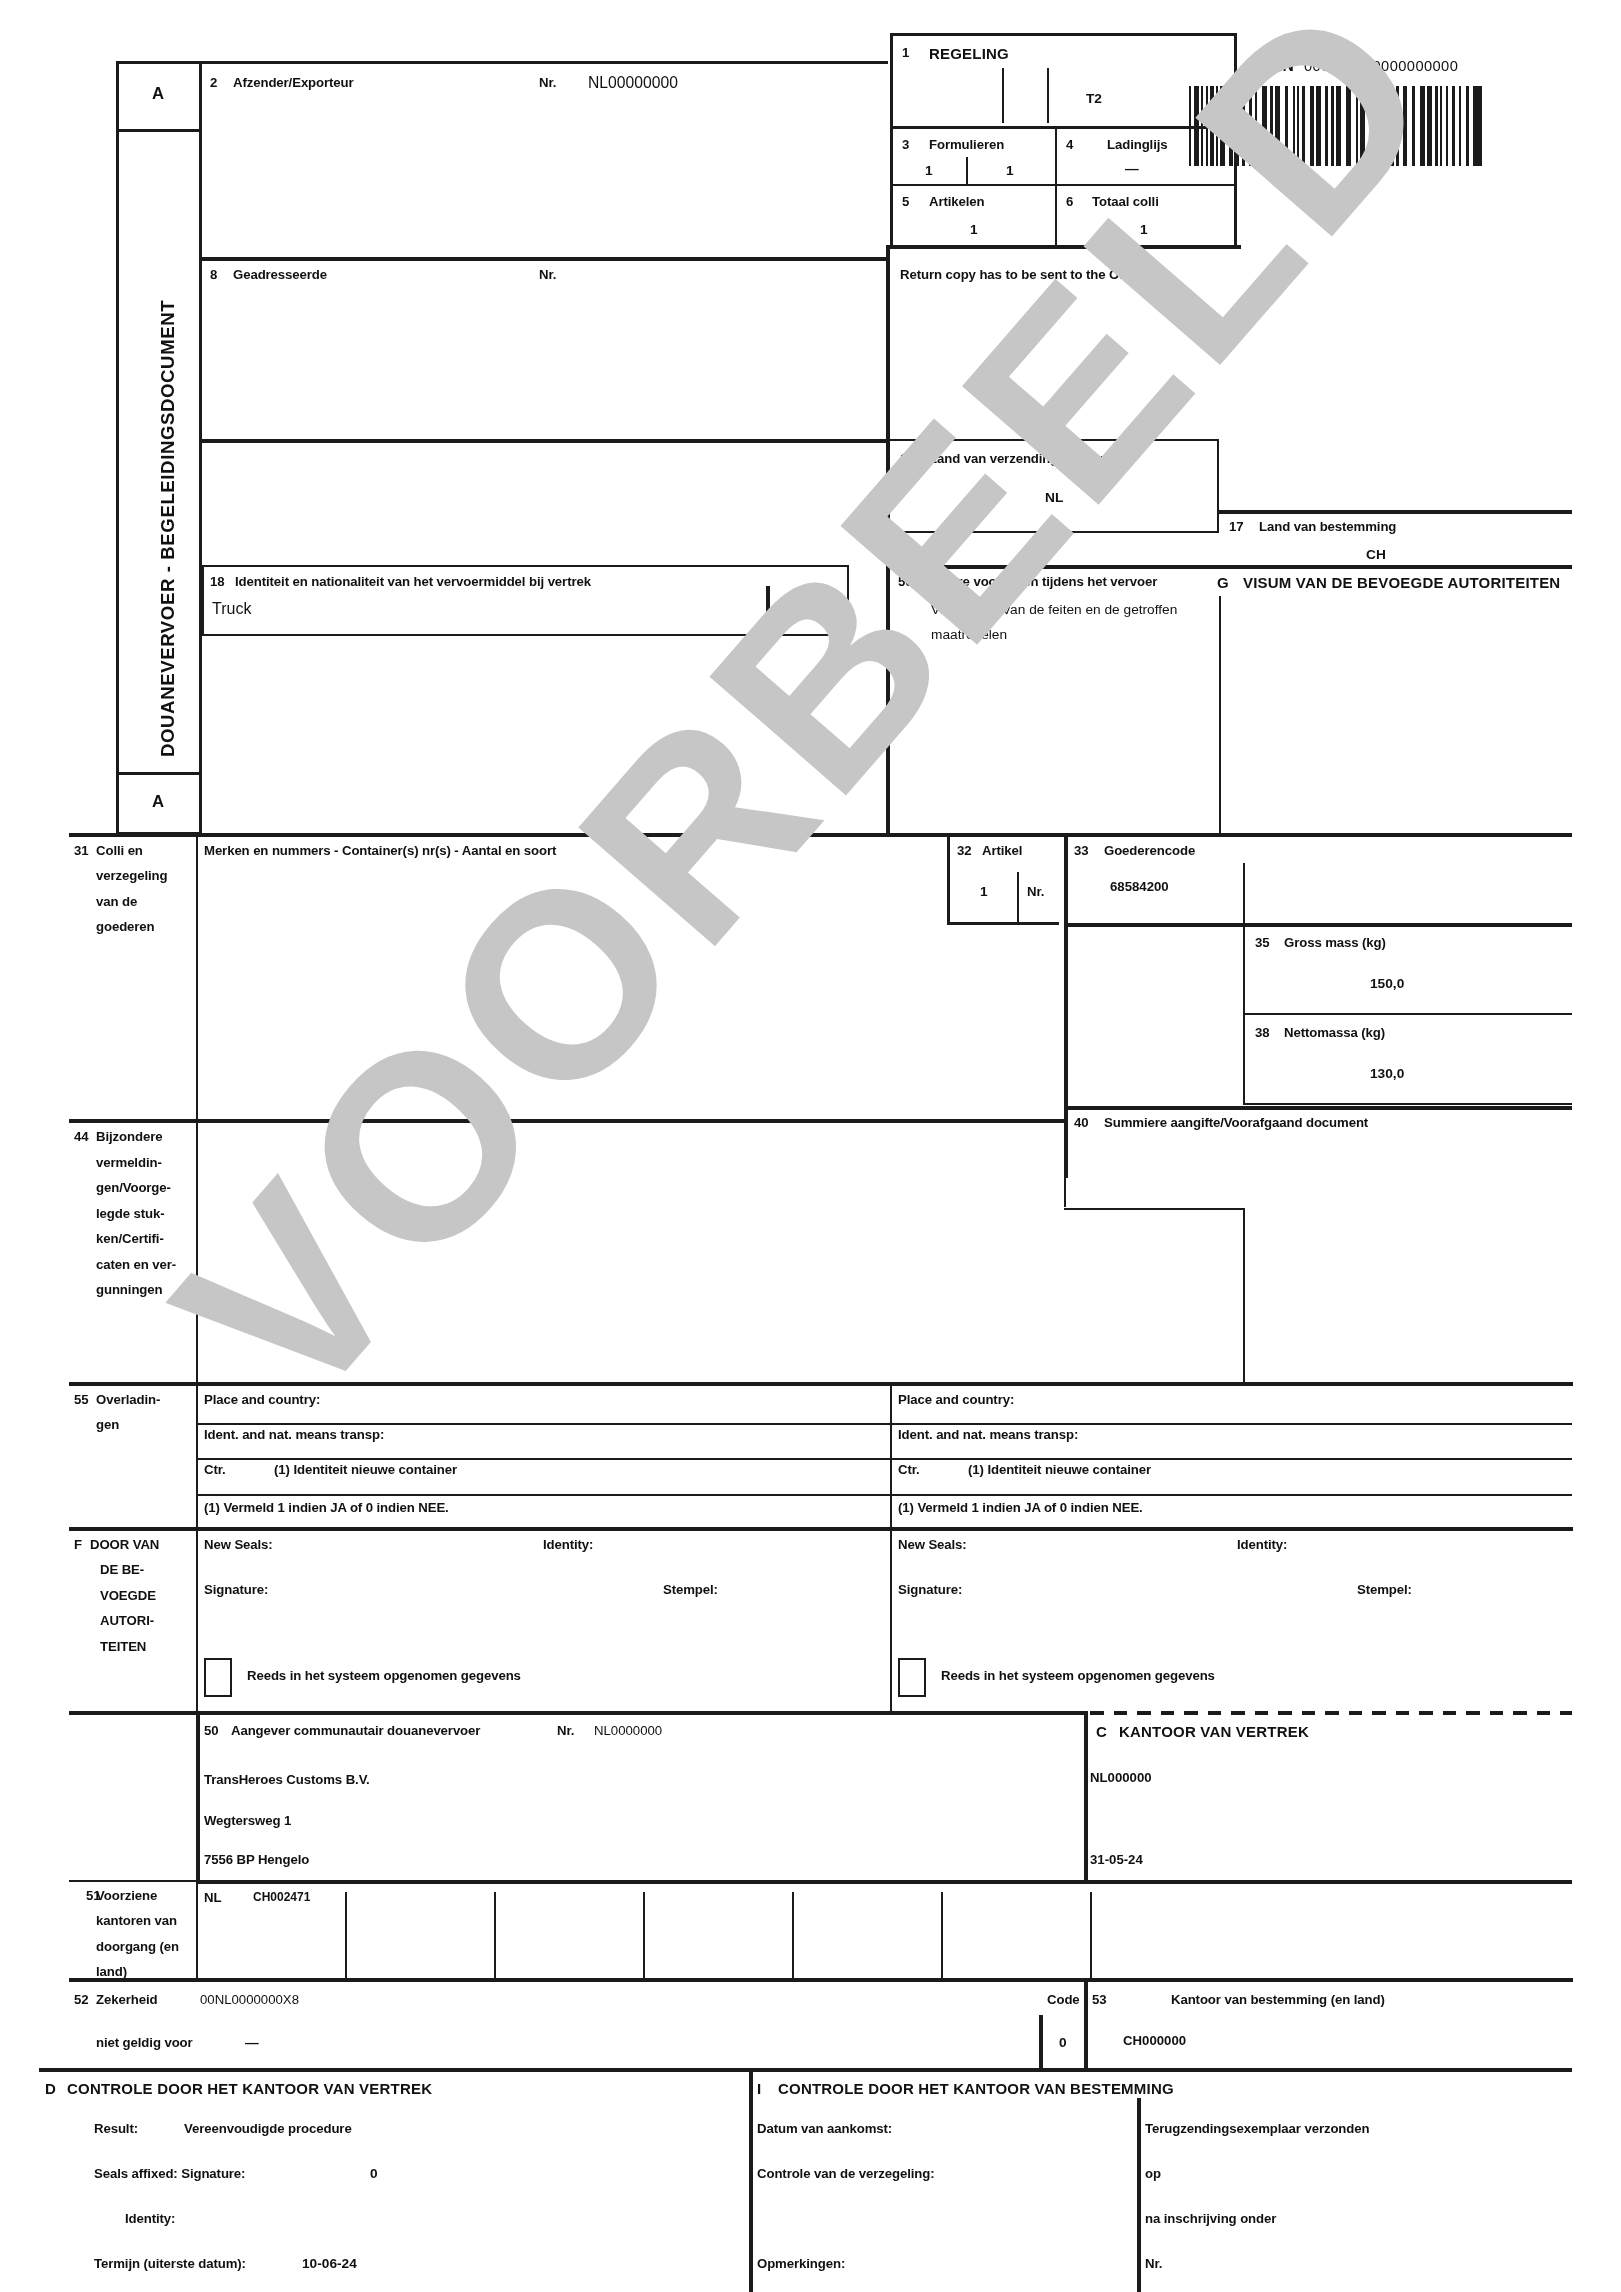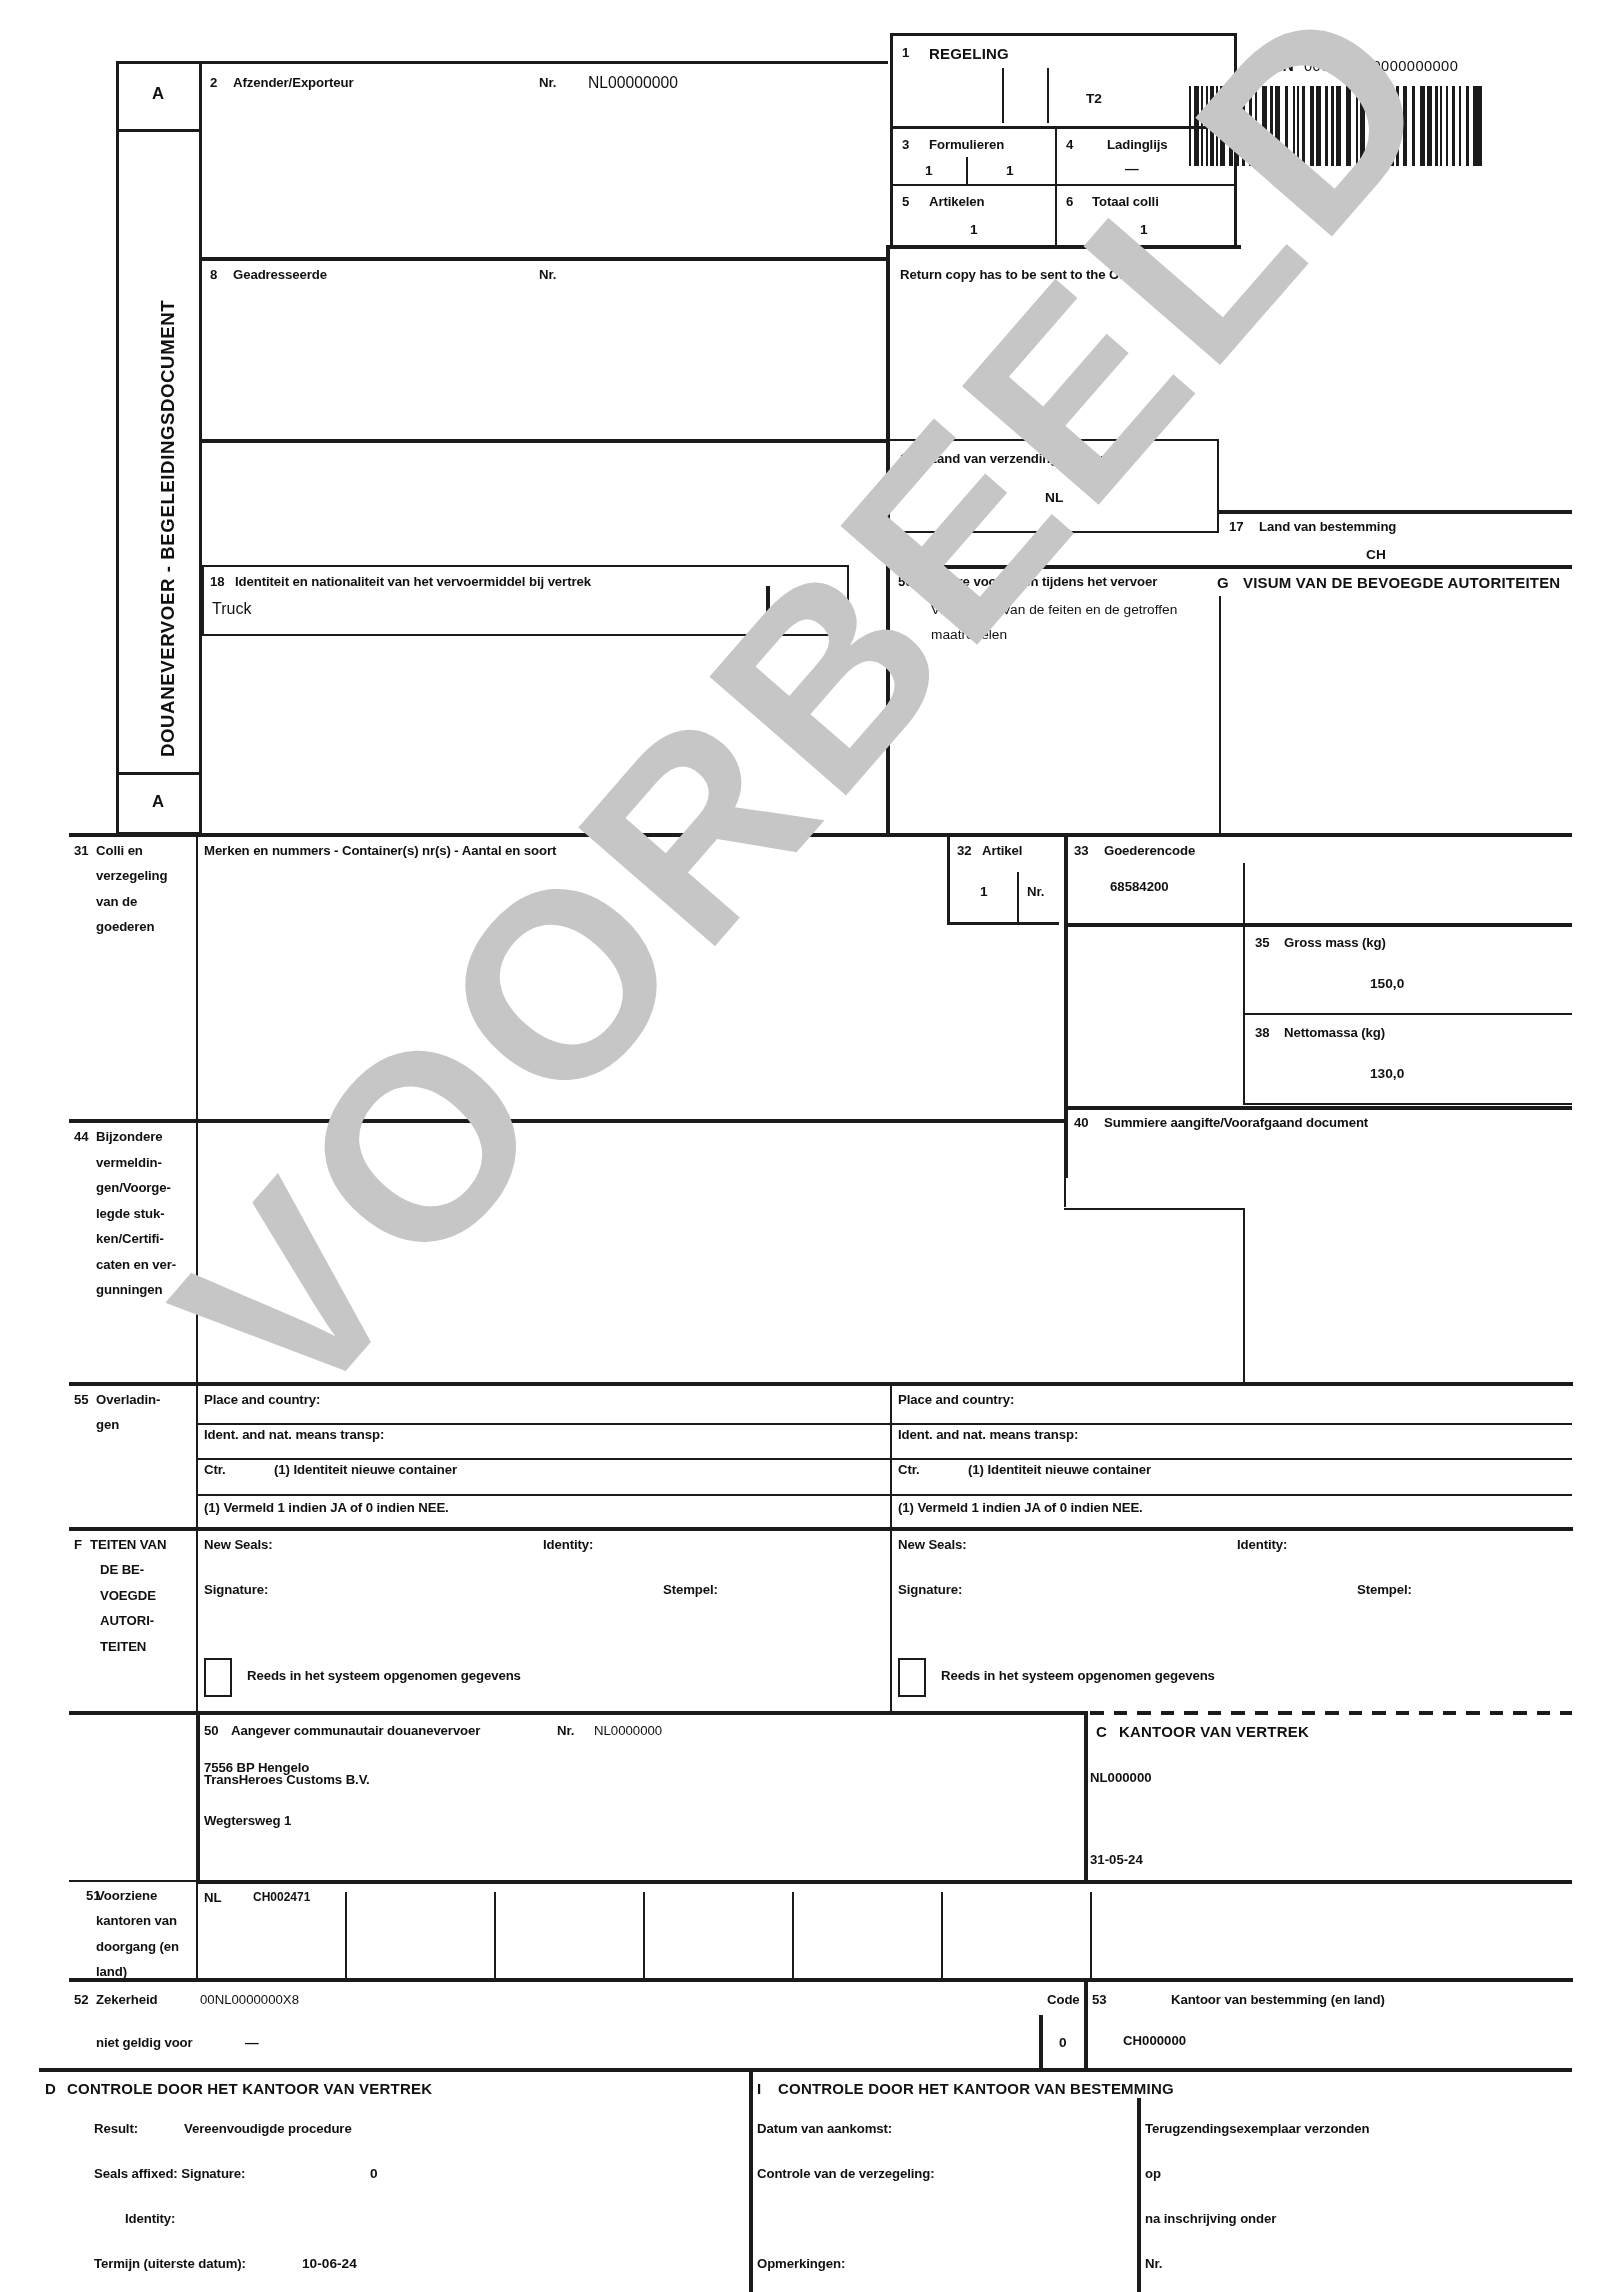--- a/index.html
+++ b/index.html
@@ -324,21 +324,21 @@
   <div class="lbl" style="left:204px;top:1500px;">(1) Vermeld 1 indien JA of 0 indien NEE.</div>
 
   <div class="lbl" style="left:898px;top:1392px;">Place and country:</div>
   <div class="lbl" style="left:898px;top:1427px;">Ident. and nat. means transp:</div>
   <div class="lbl" style="left:898px;top:1462px;">Ctr.</div>
   <div class="lbl" style="left:968px;top:1462px;">(1) Identiteit nieuwe container</div>
   <div class="lbl" style="left:898px;top:1500px;">(1) Vermeld 1 indien JA of 0 indien NEE.</div>
 
   <div class="hl3" style="left:69px;top:1527px;width:1504px;"></div>
   <div class="ttl" style="left:74px;top:1537px;font-size:13.2px;">F</div>
-  <div class="lbl" style="left:90px;top:1537px;">TEITEN VAN</div>
+  <div class="lbl" style="left:90px;top:1537px;">DOOR VAN</div>
   <div class="lbl" style="left:100px;top:1562px;">DE BE-</div>
   <div class="lbl" style="left:100px;top:1588px;">VOEGDE</div>
   <div class="lbl" style="left:100px;top:1613px;">AUTORI-</div>
   <div class="lbl" style="left:100px;top:1639px;">TEITEN</div>
   <div class="vl" style="left:196px;top:1527px;height:184px;"></div>
   <div class="vl" style="left:890px;top:1527px;height:184px;"></div>
 
   <div class="lbl" style="left:204px;top:1537px;">New Seals:</div>
   <div class="lbl" style="left:543px;top:1537px;">Identity:</div>
   <div class="lbl" style="left:204px;top:1582px;">Signature:</div>
@@ -357,21 +357,21 @@
   <div class="dashline" style="left:1090px;top:1711px;width:482px;"></div>
   <div class="vl3" style="left:196px;top:1711px;height:169px;"></div>
   <div class="vl3" style="left:1084px;top:1711px;height:169px;"></div>
 
   <div class="lbl-n" style="left:204px;top:1723px;">50</div>
   <div class="lbl" style="left:231px;top:1723px;">Aangever communautair douanevervoer</div>
   <div class="lbl" style="left:557px;top:1723px;">Nr.</div>
   <div class="val" style="left:594px;top:1723px;font-size:13.2px;">NL0000000</div>
   <div class="lbl" style="left:204px;top:1772px;">TransHeroes Customs B.V.</div>
   <div class="lbl" style="left:204px;top:1813px;">Wegtersweg 1</div>
-  <div class="lbl" style="left:204px;top:1760px;">7556 BP Hengelo</div>
+  <div class="lbl" style="left:204px;top:1852px;">7556 BP Hengelo</div>
   <div class="lbl" style="left:204px;top:1890px;">NL</div>
 
   <div class="ttl" style="left:1096px;top:1723px;">C</div>
   <div class="ttl" style="left:1119px;top:1723px;">KANTOOR VAN VERTREK</div>
   <div class="valb" style="left:1090px;top:1770px;font-size:13.2px;">NL000000</div>
   <div class="valb" style="left:1090px;top:1852px;font-size:13.2px;">31-05-24</div>
 
   <div class="hl" style="left:69px;top:1880px;width:127px;"></div>
   <div class="lbl-n" style="left:74px;top:1888px;margin-left:12px;">51</div>
   <div class="lbl" style="left:96px;top:1888px;">Voorziene</div>

